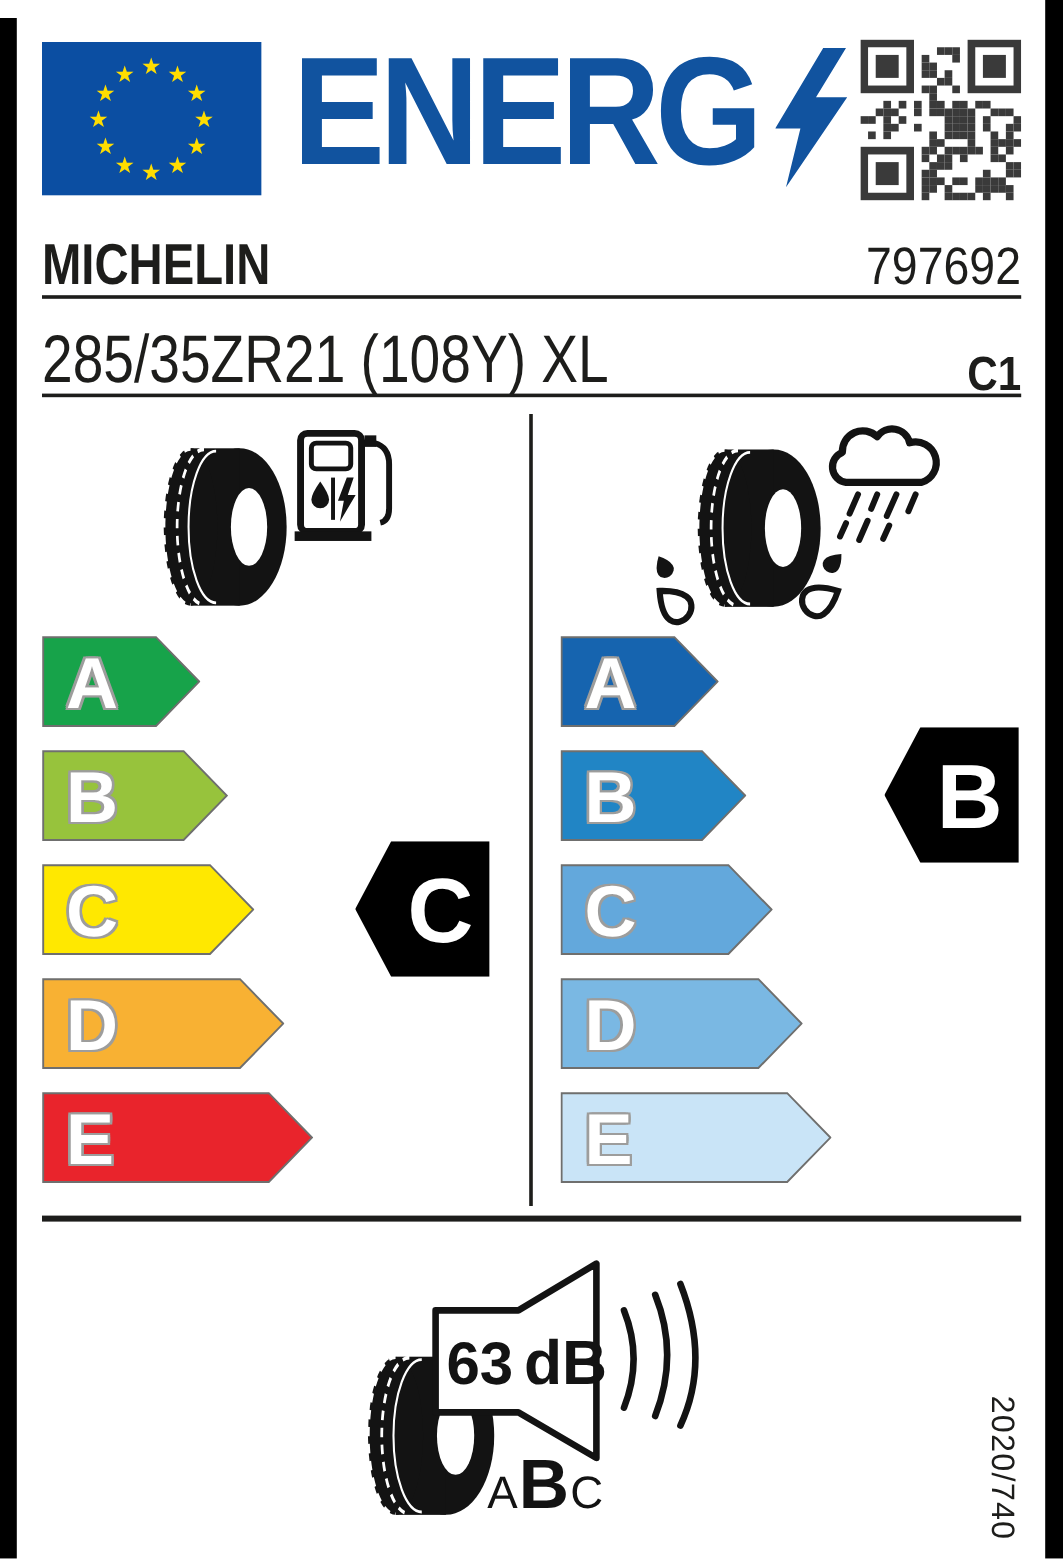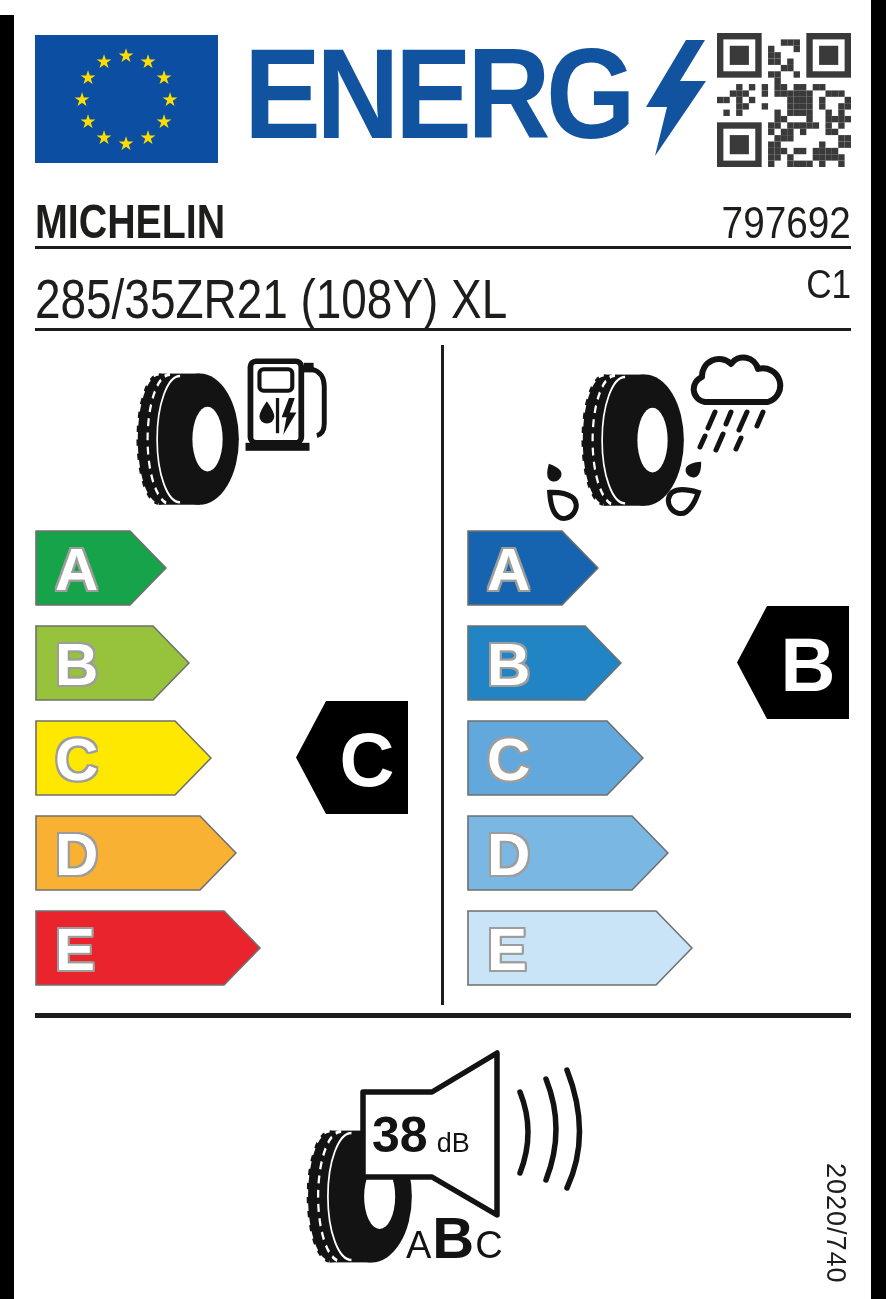--- a/index.html
+++ b/index.html
@@ -28,21 +28,21 @@
     text-shadow:-2px -2px 0 #9d9d9c,2px -2px 0 #9d9d9c,-2px 2px 0 #9d9d9c,2px 2px 0 #9d9d9c,
                 -2px 0 0 #9d9d9c,2px 0 0 #9d9d9c,0 -2px 0 #9d9d9c,0 2px 0 #9d9d9c;
   }
   .indicator{position:absolute;width:112px;height:113px;}
   .indicator-letter{
     position:absolute;left:30px;top:0;width:82px;height:113px;line-height:117px;
     text-align:center;font-size:76px;font-weight:bold;color:#ffffff;
   }
   .noise-db{position:absolute;left:372px;top:1106px;display:flex;align-items:baseline;color:#131313;}
   .noise-db .val{font-size:50px;font-weight:bold;}
-  .noise-db .unit{font-size:27px;font-weight:400;margin-left:9px;}
+  .noise-db .unit{font-size:52px;font-weight:700;margin-left:9px;}
   .noise-abc{position:absolute;left:406px;top:1204px;display:flex;align-items:baseline;color:#131313;}
   .noise-abc span{font-size:38px;font-weight:400;letter-spacing:1px;}
   .noise-abc span.active{font-size:58px;font-weight:bold;}
   .reg-vert{
     position:absolute;left:786px;top:1199px;width:100px;height:28px;line-height:28px;
     text-align:center;font-size:27px;color:#1d1d1b;transform:rotate(90deg);letter-spacing:1px;
   }
 </style>
 </head>
 <body>
@@ -217,21 +217,21 @@
     <span class="cond">MICHELIN</span>
   </div>
   <div class="abs artnum" style="right:35px;top:198px;">
     <span class="cond-r">797692</span>
   </div>
   <div class="hline" style="top:246px;height:3px;"></div>
 
   <div class="abs sizetext" style="left:35px;top:266px;">
     <span class="cond">285/35ZR21 (108Y) XL</span>
   </div>
-  <div class="abs classtext" style="right:35px;top:262px;">
+  <div class="abs classtext" style="right:35px;top:290px;font-weight:bold;">
     <span class="cond-r">C1</span>
   </div>
   <div class="hline" style="top:328px;height:3px;"></div>
 
   <div class="vline" style="left:441px;top:345px;width:3px;height:660px;"></div>
 
   <svg width="0" height="0" style="position:absolute">
     <defs>
       <g id="tire">
         <ellipse cx="128" cy="85" rx="70" ry="83" fill="#131313"></ellipse>
@@ -339,21 +339,21 @@
       </g>
     <polygon points="78,52 147,52 212,13 212,175 147,137 78,137" fill="#ffffff" stroke="#131313" stroke-width="5.5" stroke-linejoin="round"></polygon>
     <g stroke="#131313" stroke-width="5.5" fill="none" stroke-linecap="round">
       <path d="M235,52 Q251,92 235,133"></path>
       <path d="M261,39 Q281,89 261,140"></path>
       <path d="M282,30 Q307,94 282,148"></path>
     </g>
   </svg>
 
   <div class="noise-db">
-    <span class="val">38</span>
+    <span class="val">63</span>
     <span class="unit">dB</span>
   </div>
 
   <div class="noise-abc">
     <span>A</span>
     <span class="active">B</span>
     <span>C</span>
   </div>
 
   <div class="reg-vert">2020/740</div>

